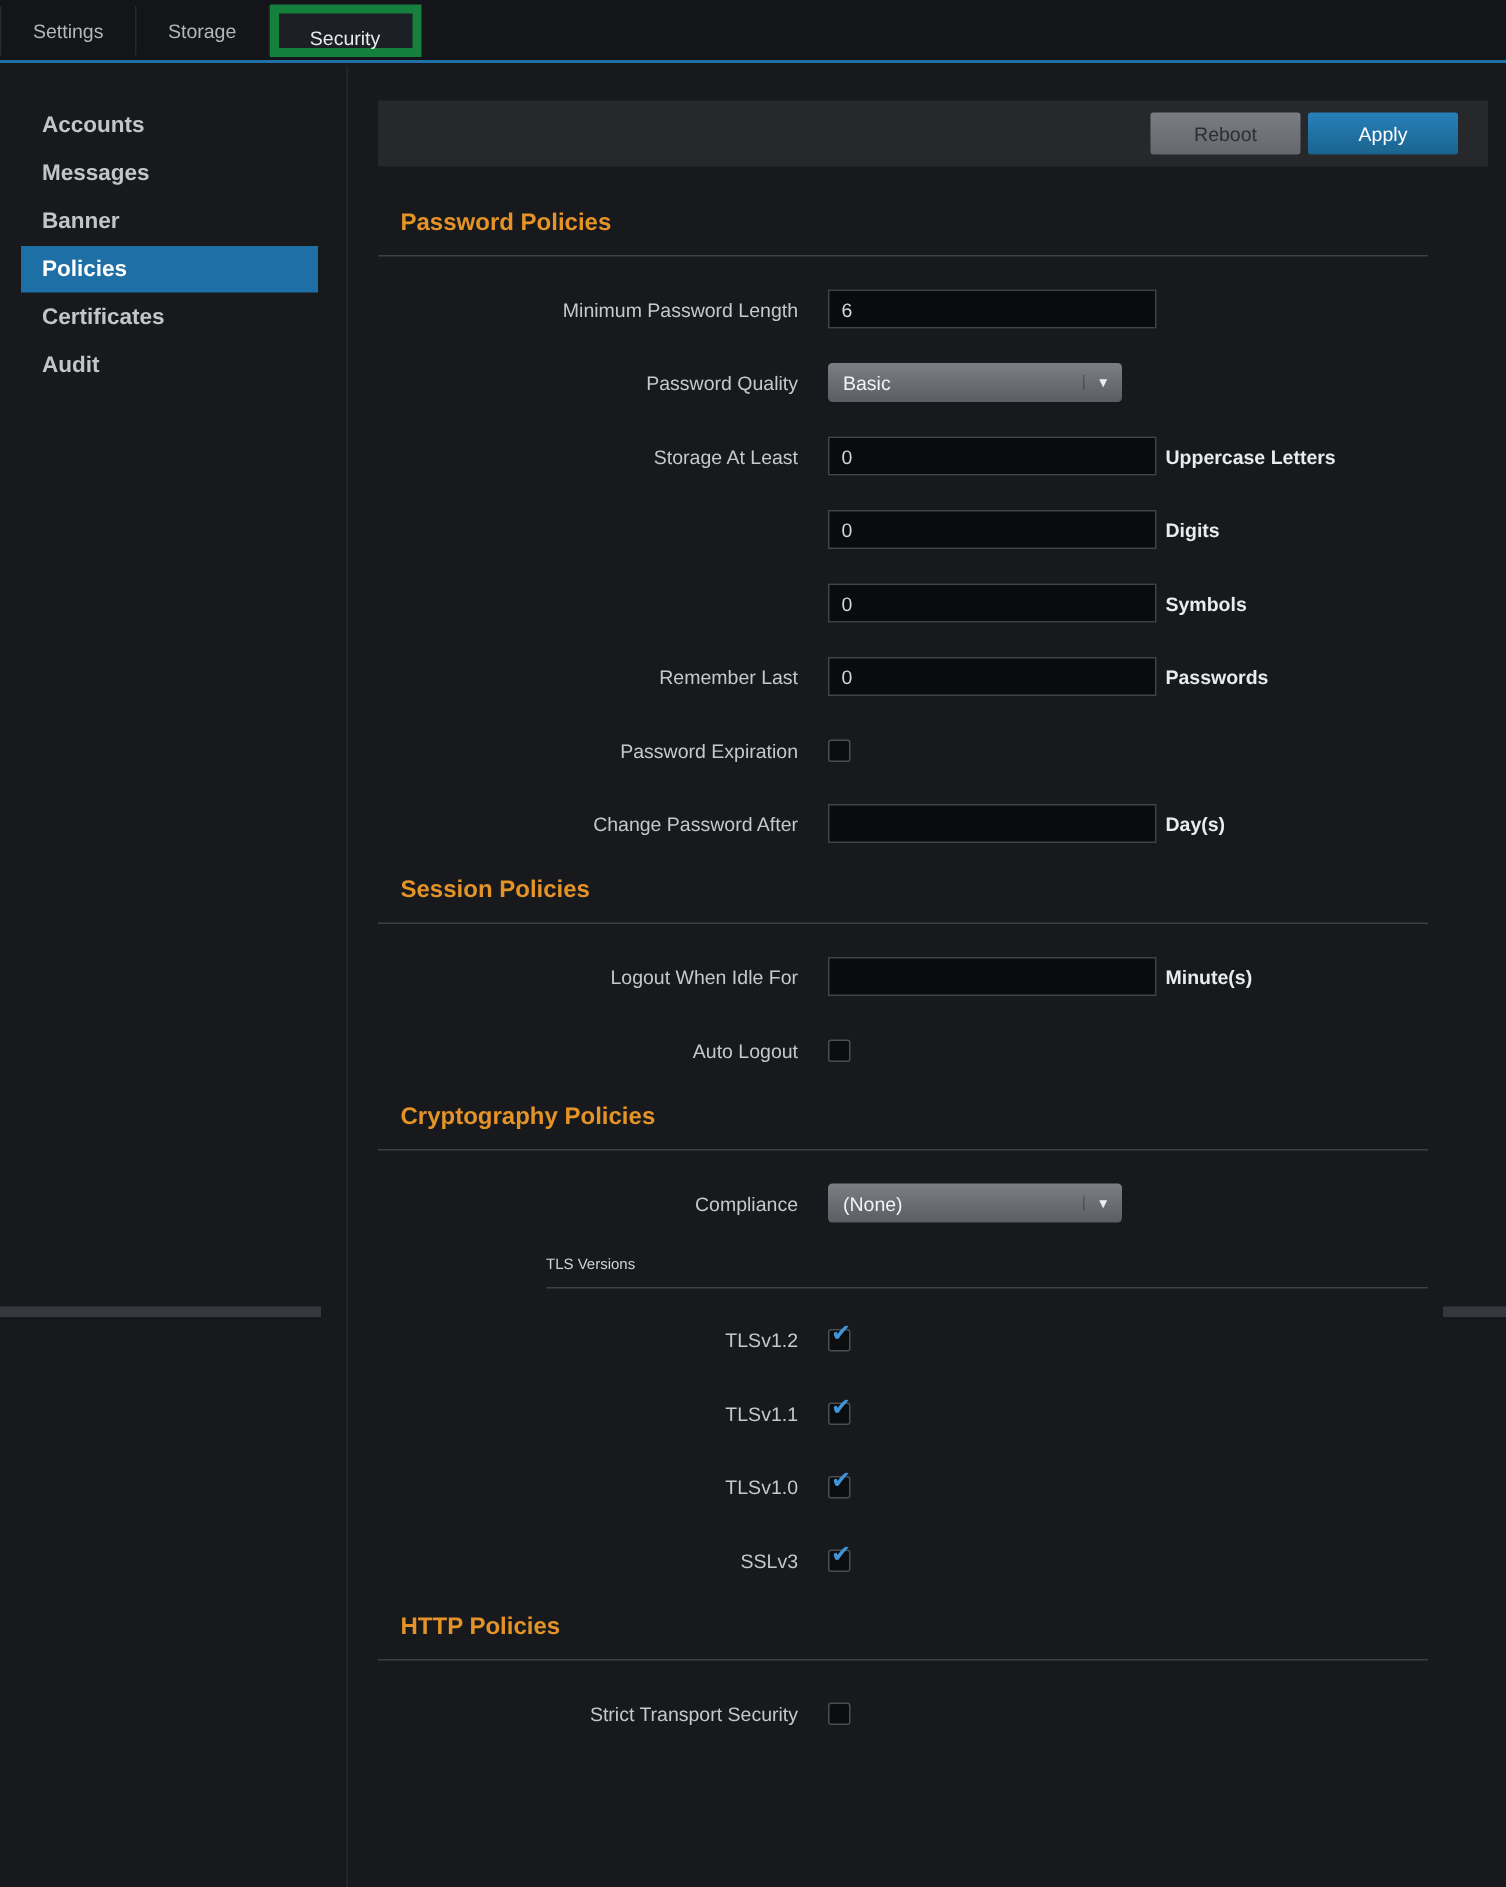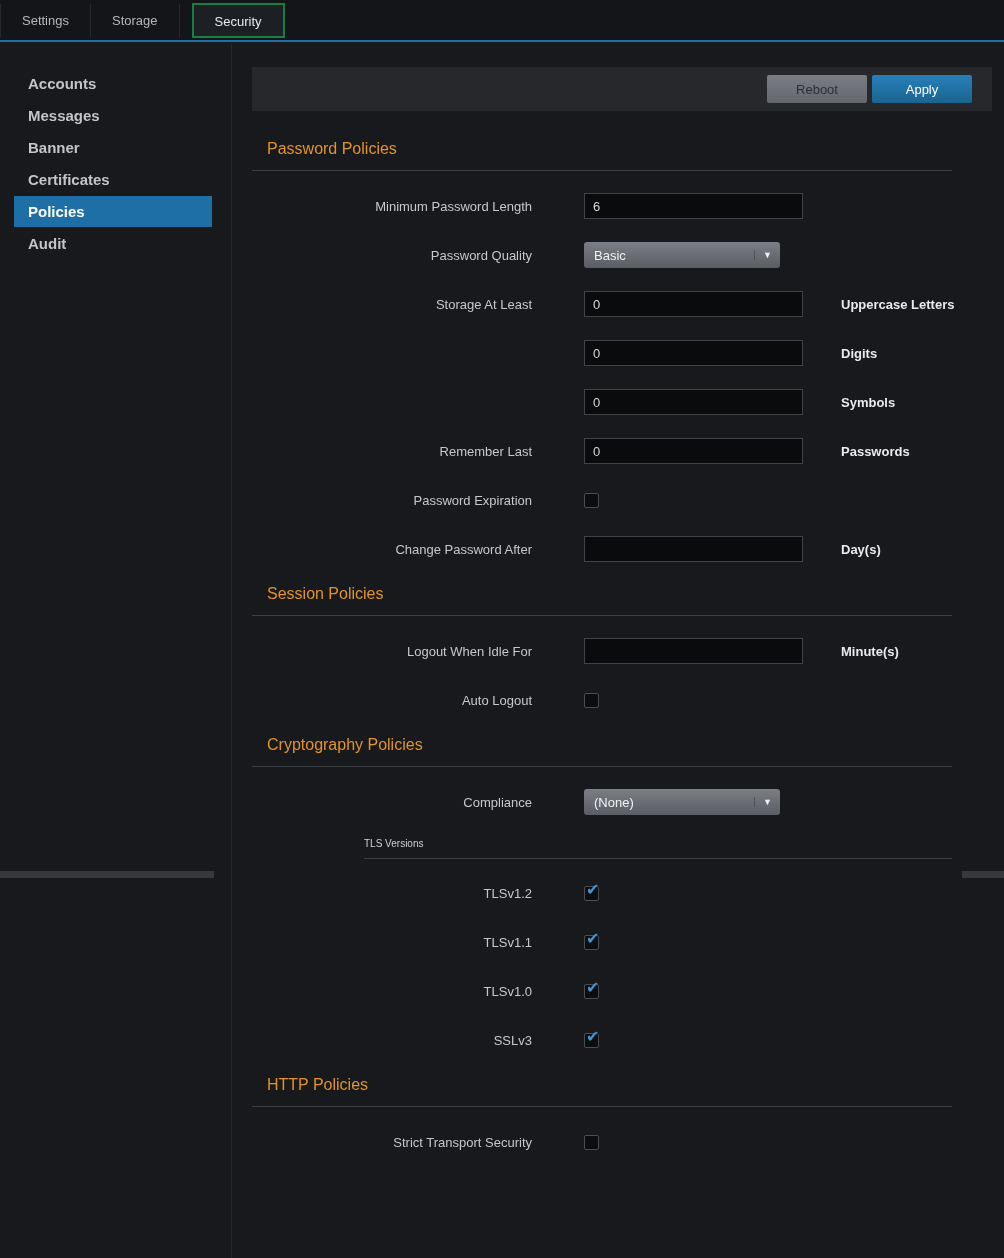--- a/index.html
+++ b/index.html
@@ -31,25 +31,24 @@
     padding: 0 21px;
     font-size: 13px;
     color: #b4b6b9;
     border-right: 1px solid #26292d;
     cursor: pointer;
     white-space: nowrap;
   }
   .tab:first-child { border-left: 1px solid #26292d; }
   .tab.active {
     background: #1c1f24;
-    border: 2px solid #15803d;
+    border: 6px solid #15803d;
     color: #e9ebed;
     height: 35px;
     line-height: 34px;
-    margin-left: 12px;
   }
 
   
   .sidebar {
     position: absolute;
     top: 44px; left: 0; bottom: 0;
     width: 232px;
     border-right: 1px solid #26282c;
     padding-top: 24px;
   }
@@ -116,41 +115,40 @@
     background: linear-gradient(#2780ba, #1a648f);
     color: #ffffff;
   }
 
   h2.section-title {
     margin: 0;
     width: 700px;
     padding: 0 0 12px 15px;
     border-bottom: 1px solid #3c3f43;
     font-size: 16px;
-    font-weight: normal;
+    font-weight: bold;
     color: #e39327;
   }
   h3.sub-title {
     margin: 0;
     margin-left: 112px;
     width: 588px;
     padding: 0 0 9px 0;
     border-bottom: 1px solid #3c3f43;
     font-size: 10px;
     font-weight: normal;
     color: #cfd1d4;
   }
 
   .rows { margin-top: 22px; }
   .row {
     display: flex;
     align-items: center;
     height: 26px;
     margin-bottom: 23px;
-    gap: 32px;
   }
   .f-label {
     width: 300px;
     padding-right: 20px;
     text-align: right;
     font-size: 13px;
     color: #c6c8ca;
   }
   .text-input {
     width: 219px;
@@ -222,22 +220,22 @@
   <div class="topbar">
     <div class="tab">Settings</div>
     <div class="tab">Storage</div>
     <div class="tab active">Security</div>
   </div>
 
   <div class="sidebar">
     <div class="side-item">Accounts</div>
     <div class="side-item">Messages</div>
     <div class="side-item">Banner</div>
+    <div class="side-item active">Policies</div>
     <div class="side-item">Certificates</div>
-    <div class="side-item active">Policies</div>
     <div class="side-item">Audit</div>
   </div>
 
   <div class="hscroll-left"></div>
   <div class="hscroll-right"></div>
 
   <div class="content">
 
     <div class="action-bar">
       <button class="btn btn-reboot">Reboot</button>

